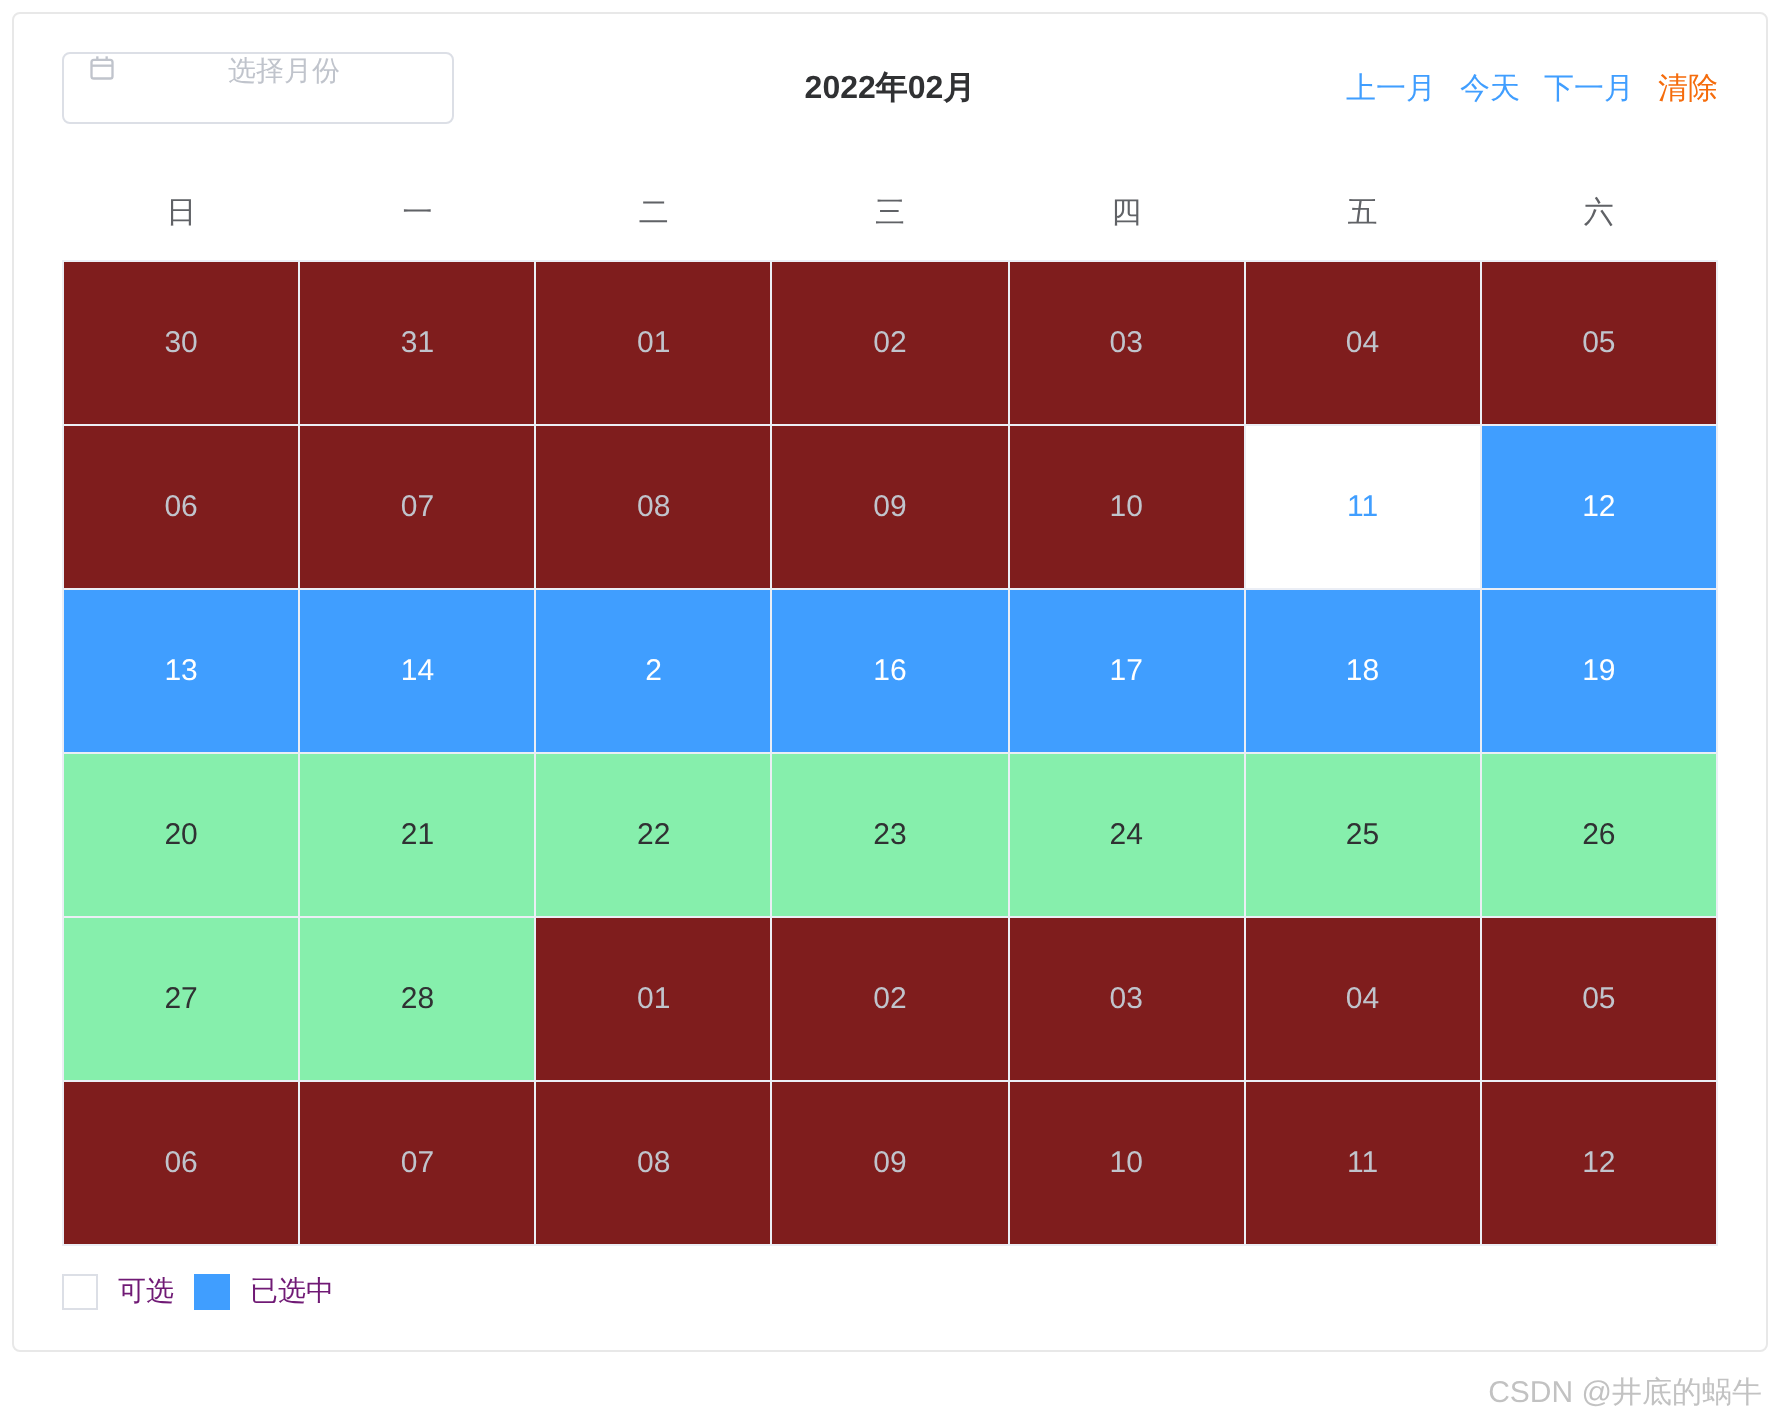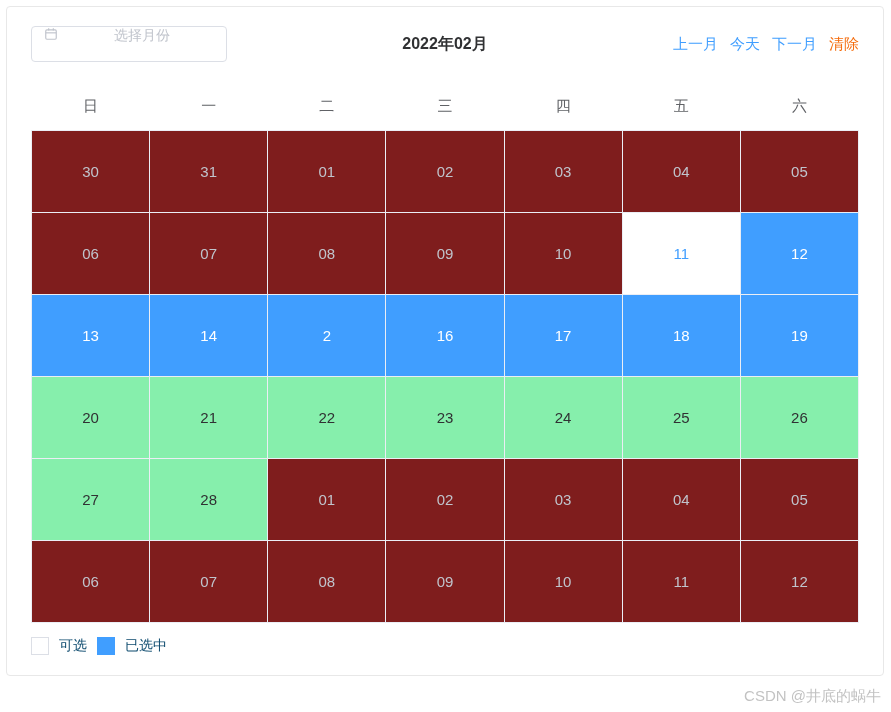--- a/index.html
+++ b/index.html
@@ -96,21 +96,21 @@
     .calendar-table td.selected {
       background: #409eff;
       color: #fff;
     }
     .legend {
       display: flex;
       align-items: center;
       gap: 10px;
       margin-top: 14px;
       font-size: 14px;
-      color: #0c4a6e;
+      color: #701a75;
     }
     .swatch {
       width: 18px;
       height: 18px;
       display: inline-block;
     }
     .swatch-outline {
       border: 1px solid #dcdfe6;
       background: #fff;
     }

